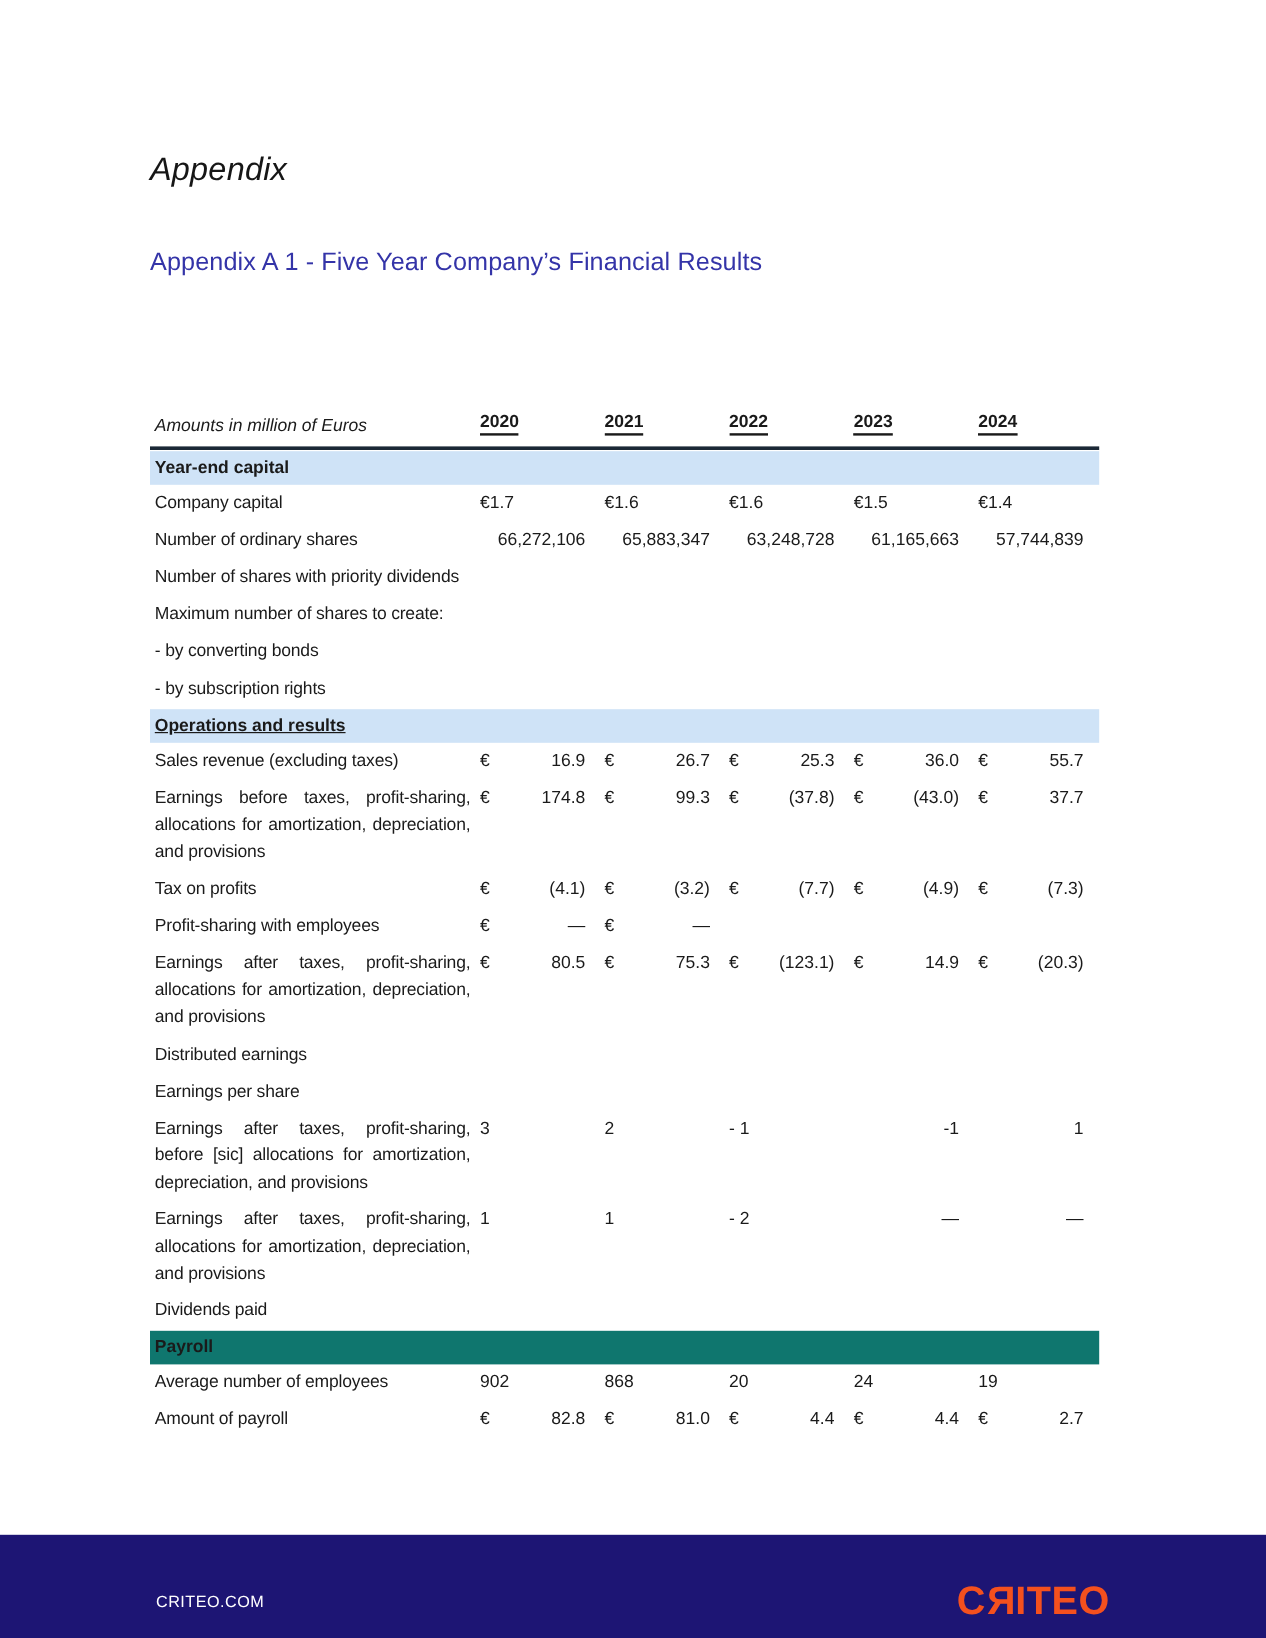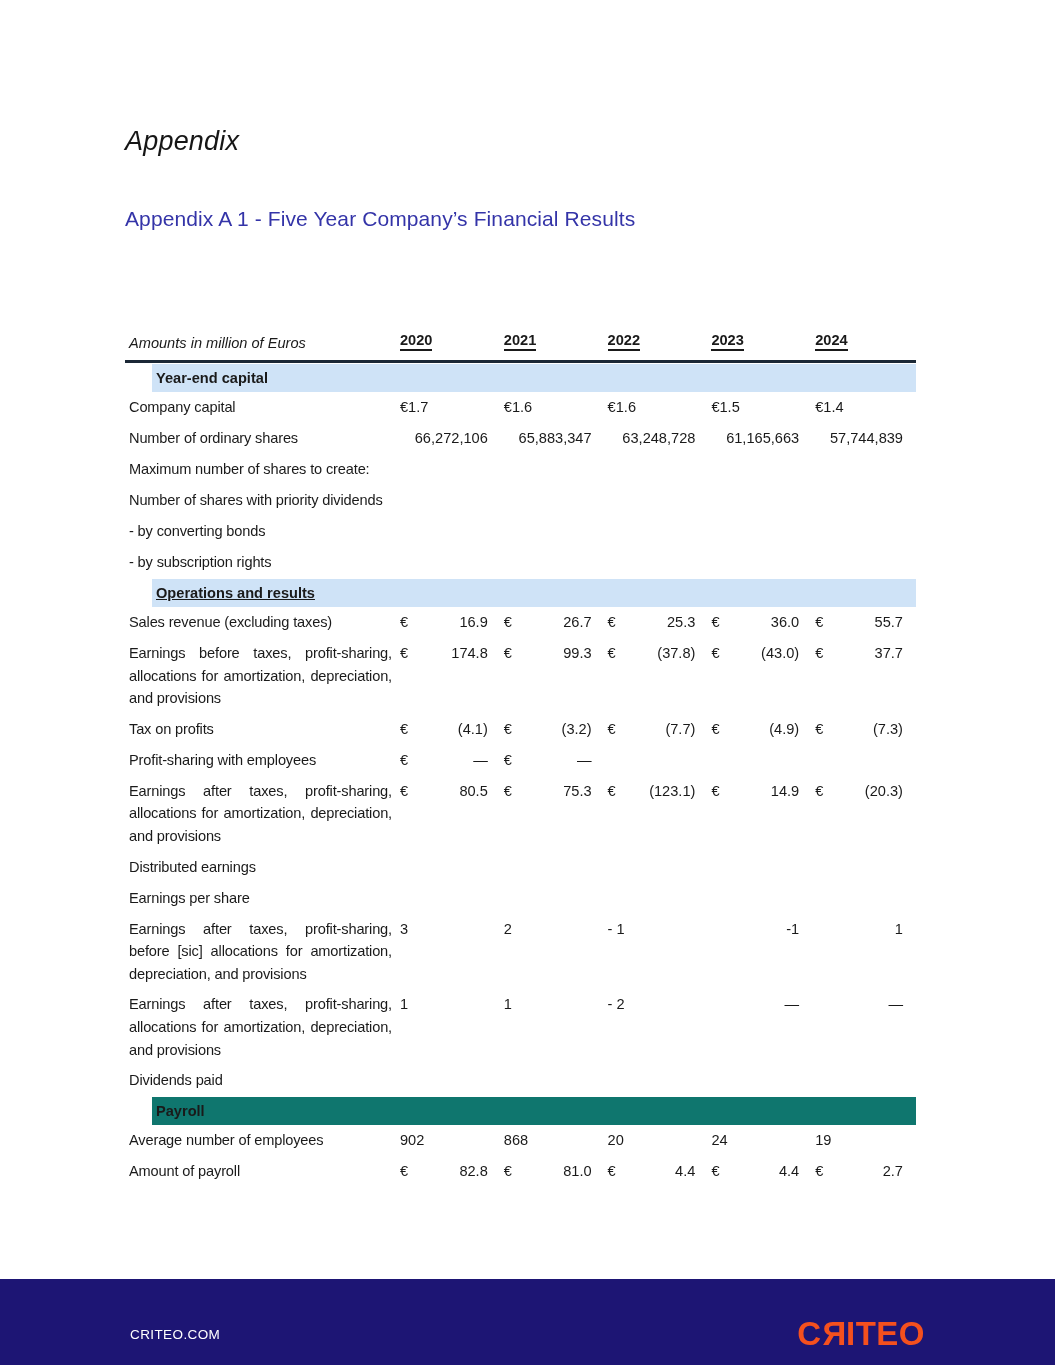--- a/index.html
+++ b/index.html
@@ -13,32 +13,32 @@
   }
   h1.doc-title{
     margin:0;position:absolute;left:125px;top:126px;
     font-size:27px;font-weight:400;color:#161616;letter-spacing:.2px;font-style:italic;
   }
   h2.doc-subtitle{
     margin:0;position:absolute;left:125px;top:207px;
     font-size:21px;font-weight:500;color:#3434a8;letter-spacing:.1px;
   }
   
-  .fin-table{position:absolute;left:125px;top:332px;width:791px;font-size:14.6px;}
+  .fin-table{position:absolute;left:125px;top:344px;width:791px;font-size:14.6px;}
   .thead{display:flex;align-items:flex-end;padding-bottom:9px;border-bottom:3px solid #1b2836;}
   .unit-label{
     width:272px;box-sizing:border-box;padding-left:4px;
     font-style:italic;font-size:14.6px;color:#1a1a1a;
   }
   .ycell{width:103.8px;box-sizing:border-box;padding:0 13px 0 3px;
     display:flex;justify-content:space-between;align-items:flex-start;}
   .yhead .u{font-weight:700;border-bottom:2px solid #1a1a1a;padding-bottom:1px;}
   .section-band{
     background:#cfe3f7;height:28px;display:flex;align-items:center;
-    padding-left:4px;box-sizing:border-box;font-weight:700;margin-top:1px;margin-left:27px;
+    padding-left:4px;box-sizing:border-box;font-weight:700;margin-top:1px;
   }
   .trow{display:flex;align-items:flex-start;padding:4px 0;min-height:31px;
     box-sizing:border-box;line-height:22.6px;}
   .row-label{
     width:272px;box-sizing:border-box;padding-left:4px;padding-right:5px;
     text-align:justify;letter-spacing:-0.15px;
   }
   .cell-cur{white-space:pre;}
   .cell-val{white-space:pre;text-align:right;}
   
@@ -126,44 +126,44 @@
           <div class="ycell">
             <span class="cell-cur"></span>
             <span class="cell-val">61,165,663</span>
           </div>
           <div class="ycell">
             <span class="cell-cur"></span>
             <span class="cell-val">57,744,839</span>
           </div>
         </div>
         <div class="trow">
+          <div class="row-label">Number of shares with priority dividends</div>
+          <div class="ycell">
+            <span class="cell-cur"></span>
+            <span class="cell-val"></span>
+          </div>
+          <div class="ycell">
+            <span class="cell-cur"></span>
+            <span class="cell-val"></span>
+          </div>
+          <div class="ycell">
+            <span class="cell-cur"></span>
+            <span class="cell-val"></span>
+          </div>
+          <div class="ycell">
+            <span class="cell-cur"></span>
+            <span class="cell-val"></span>
+          </div>
+          <div class="ycell">
+            <span class="cell-cur"></span>
+            <span class="cell-val"></span>
+          </div>
+        </div>
+        <div class="trow">
           <div class="row-label">Maximum number of shares to create:</div>
-          <div class="ycell">
-            <span class="cell-cur"></span>
-            <span class="cell-val"></span>
-          </div>
-          <div class="ycell">
-            <span class="cell-cur"></span>
-            <span class="cell-val"></span>
-          </div>
-          <div class="ycell">
-            <span class="cell-cur"></span>
-            <span class="cell-val"></span>
-          </div>
-          <div class="ycell">
-            <span class="cell-cur"></span>
-            <span class="cell-val"></span>
-          </div>
-          <div class="ycell">
-            <span class="cell-cur"></span>
-            <span class="cell-val"></span>
-          </div>
-        </div>
-        <div class="trow">
-          <div class="row-label">Number of shares with priority dividends</div>
           <div class="ycell">
             <span class="cell-cur"></span>
             <span class="cell-val"></span>
           </div>
           <div class="ycell">
             <span class="cell-cur"></span>
             <span class="cell-val"></span>
           </div>
           <div class="ycell">
             <span class="cell-cur"></span>

